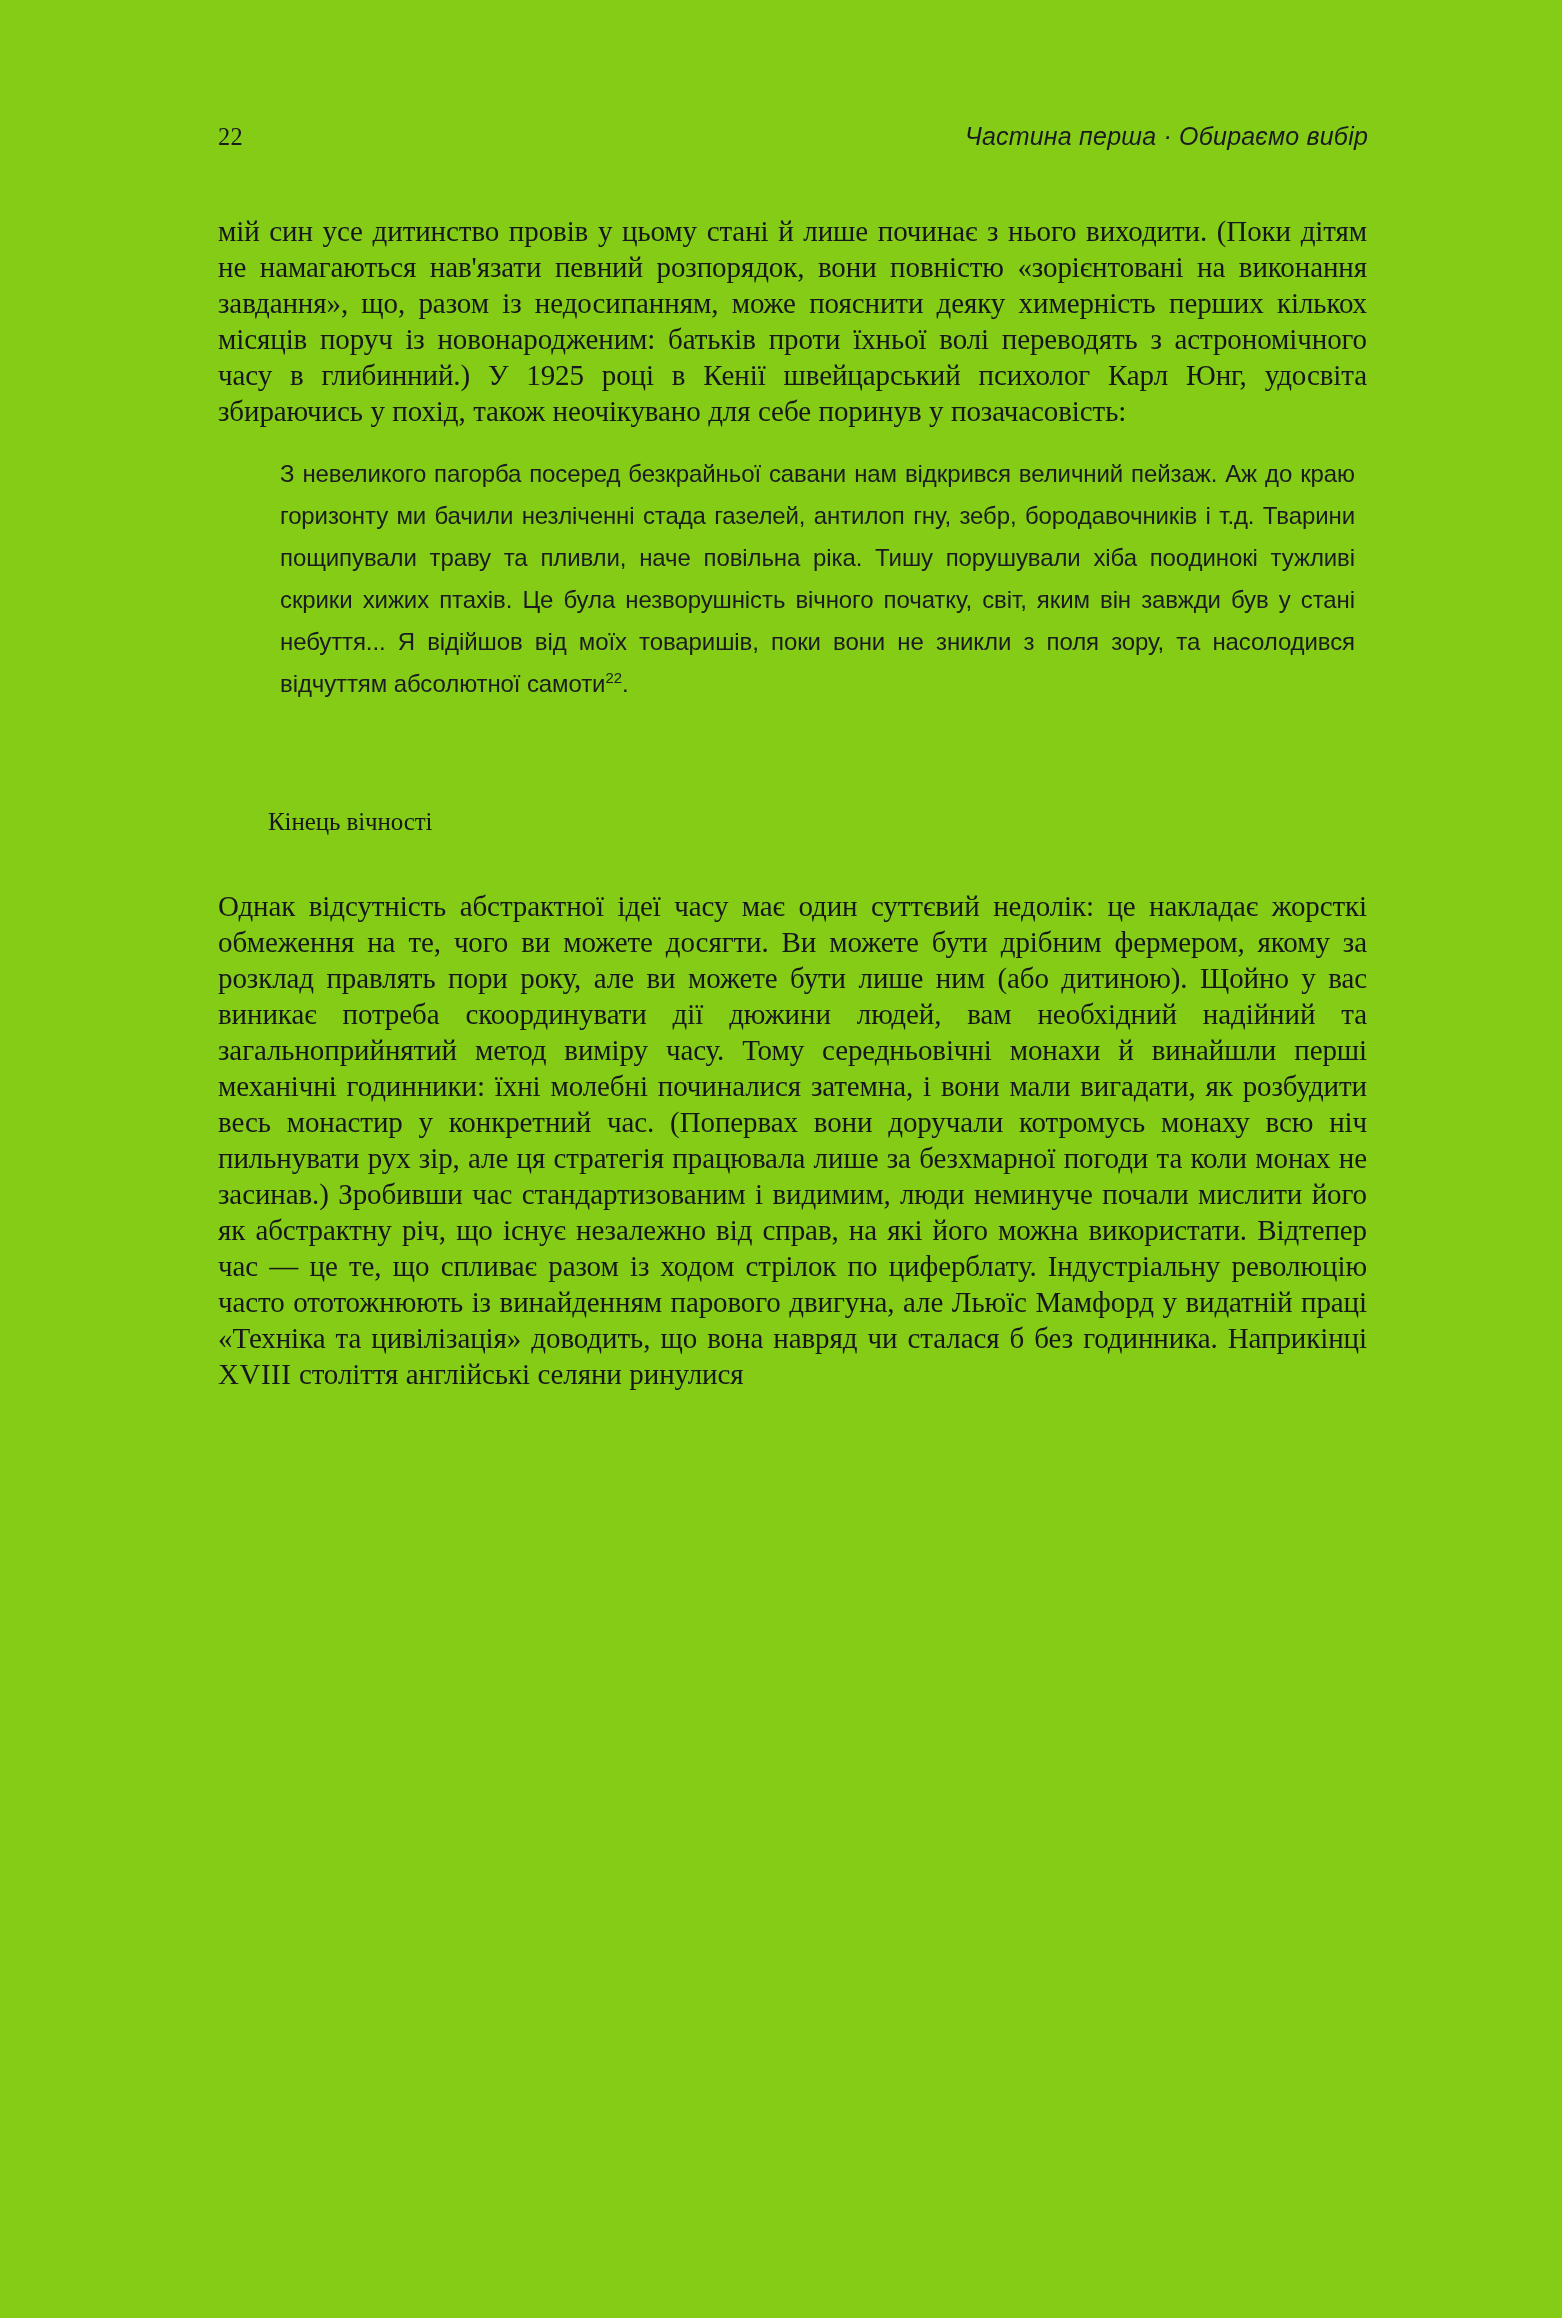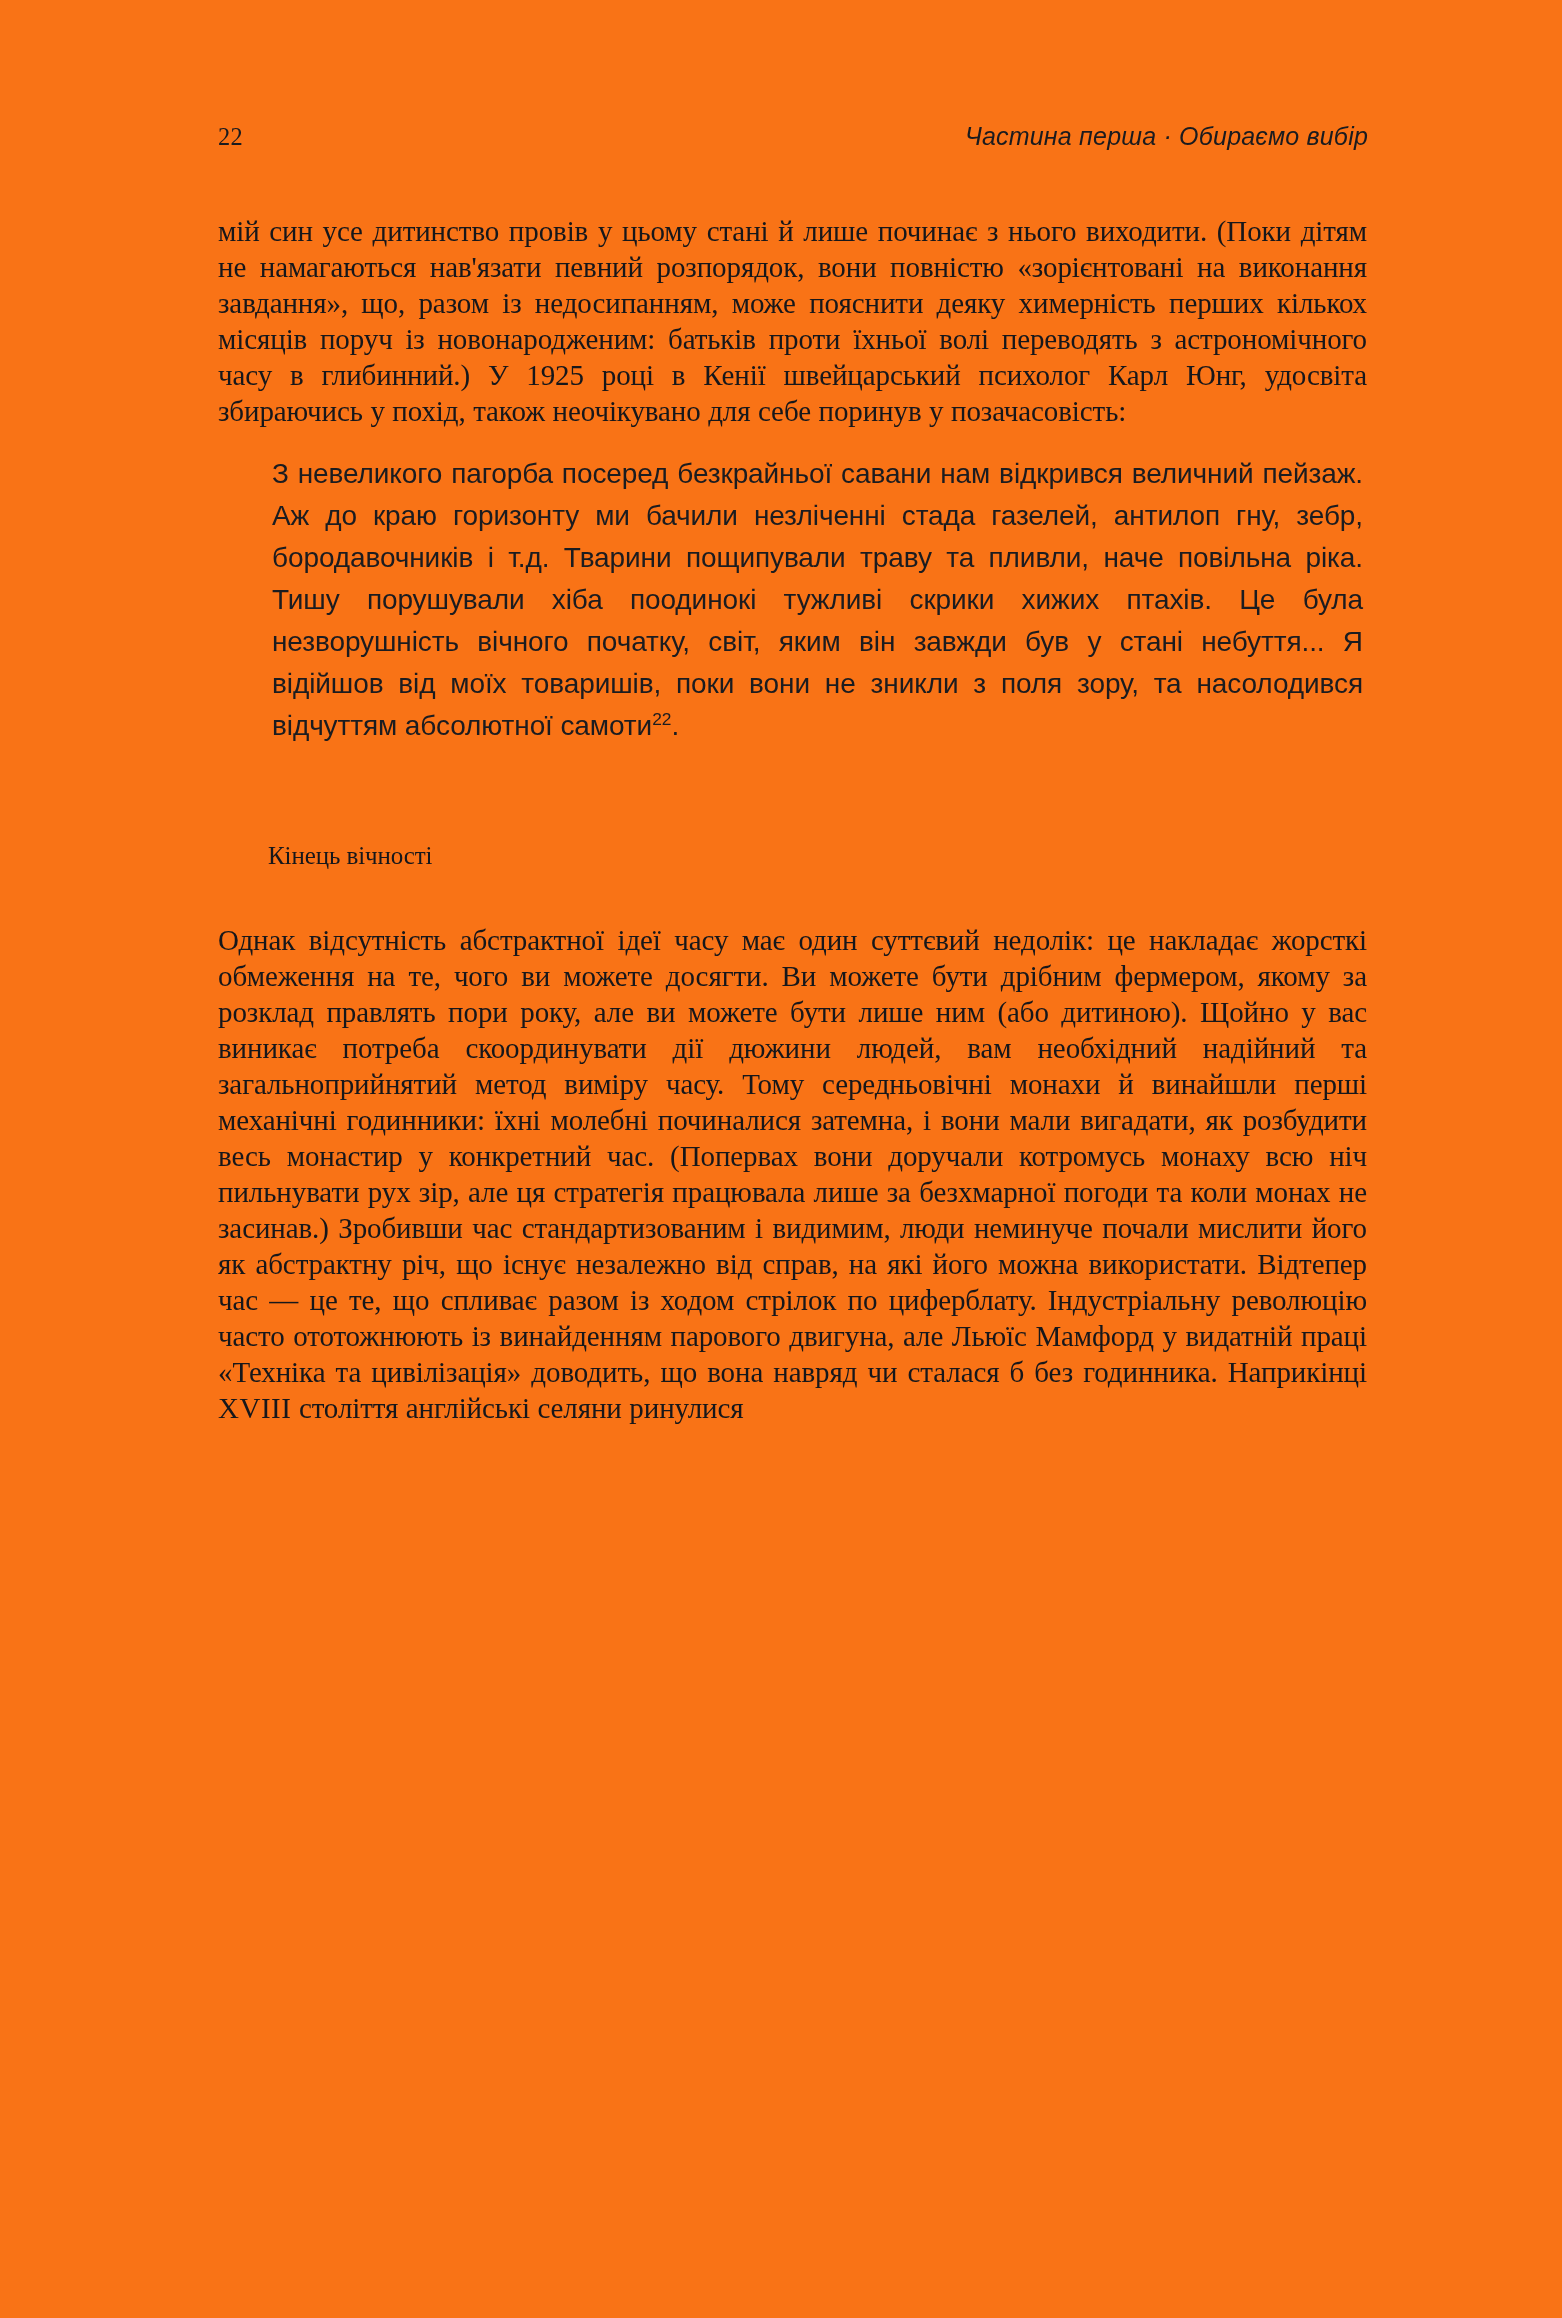--- a/index.html
+++ b/index.html
@@ -12,21 +12,21 @@
     height: 2319px;
     font-family: "Liberation Serif", serif;
     color: #15161a;
     -webkit-font-smoothing: antialiased;
   }
 
   .page {
     position: relative;
     width: 1563px;
     height: 2319px;
-    background: #f97316;
+    background: #84cc16;
     box-sizing: border-box;
     overflow: hidden;
   }
 
   
   .running-head {
     position: absolute;
     left: 218px;
     right: 195px;
     top: 122px;
@@ -70,23 +70,23 @@
     color: #16171b;
     hyphens: manual;
   }
 
   
   .quote-block {
     margin: 24.4px 0 0 0;
     padding: 0 0 0 50px;
   }
   .quote-block p {
-    margin: 4px;
+    margin: 12px;
     font-family: "Liberation Sans", sans-serif;
-    font-size: 28px;
+    font-size: 24px;
     line-height: 42px;
     text-align: justify;
     text-align-last: left;
     letter-spacing: -0.1px;
     color: #1b1c20;
   }
   sup.fn {
     font-size: 0.62em;
     vertical-align: super;
     line-height: 0;

